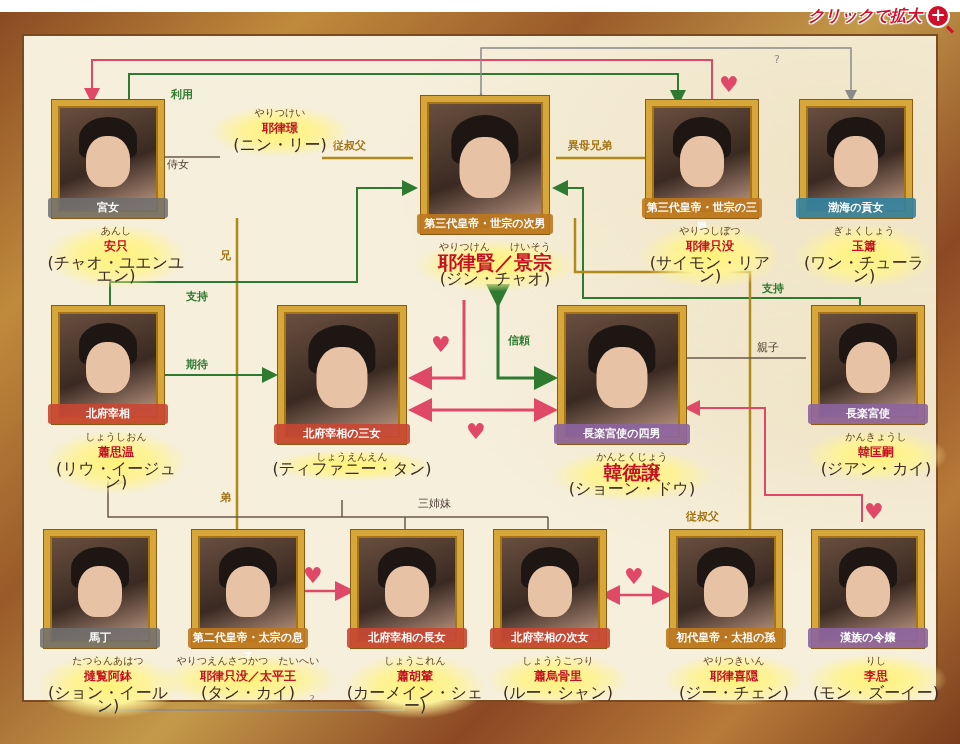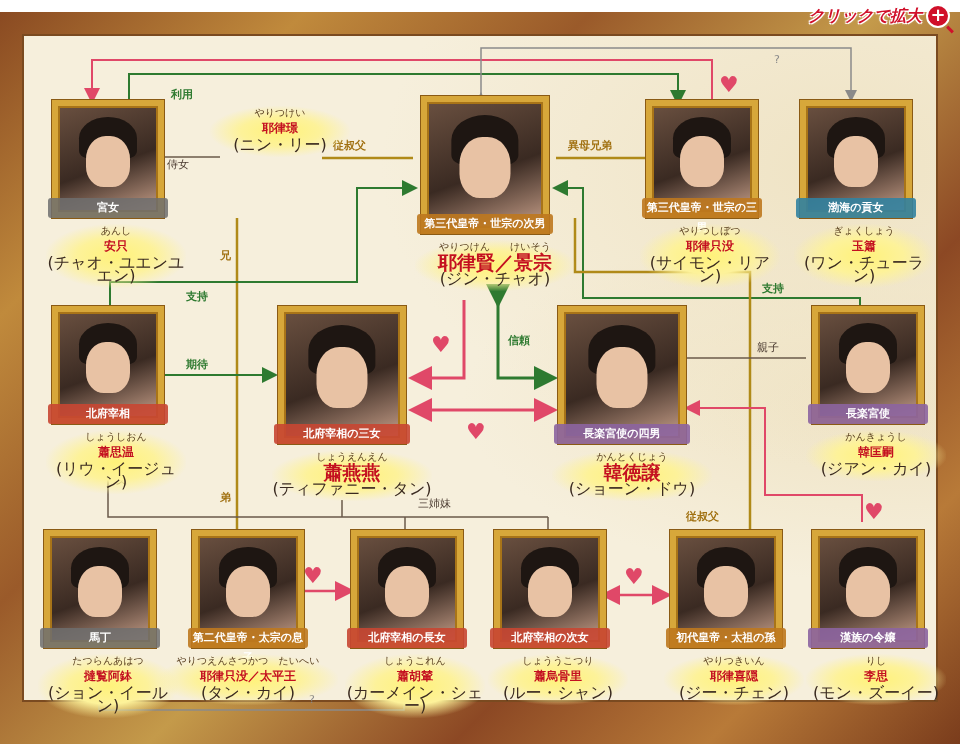--- a/index.html
+++ b/index.html
@@ -241,21 +241,20 @@
     </div>
 </div>
 <div class="card big" style="left:272px;top:306px">
   <div class="photo">
       <div class="hair"></div>
       <div class="face"></div>
     <div class="role red">北府宰相の三女</div>
     </div>
   <div class="namebox">
       <div class="ruby">しょうえんえん</div>
-      <div class="kanji">蕭燕燕</div>
       <div class="actor">(ティファニー・タン)</div>
     </div>
 </div>
 <div class="card big" style="left:552px;top:306px">
   <div class="photo">
       <div class="hair"></div>
       <div class="face"></div>
     <div class="role purple">長楽宮使の四男</div>
     </div>
   <div class="namebox">

